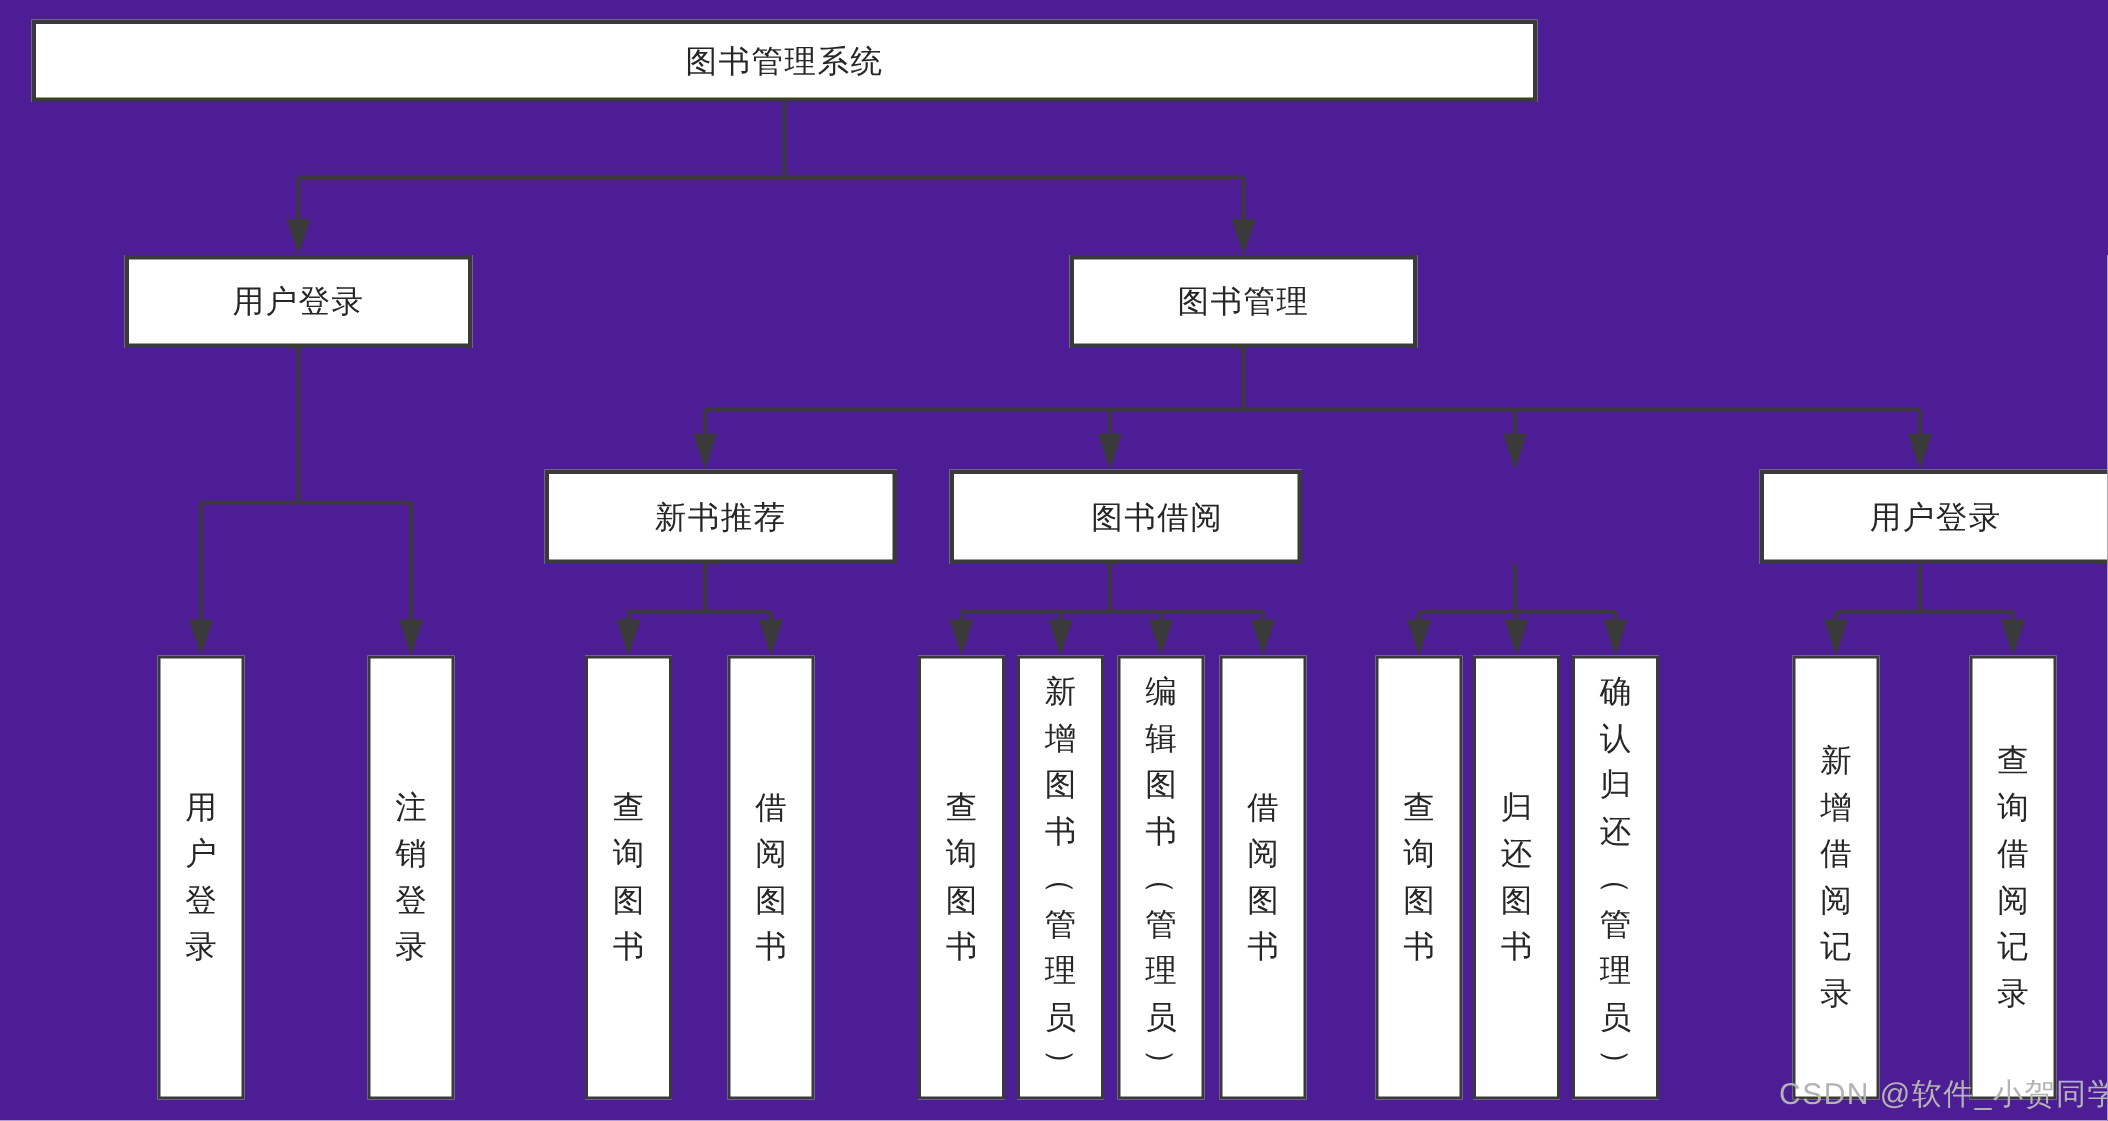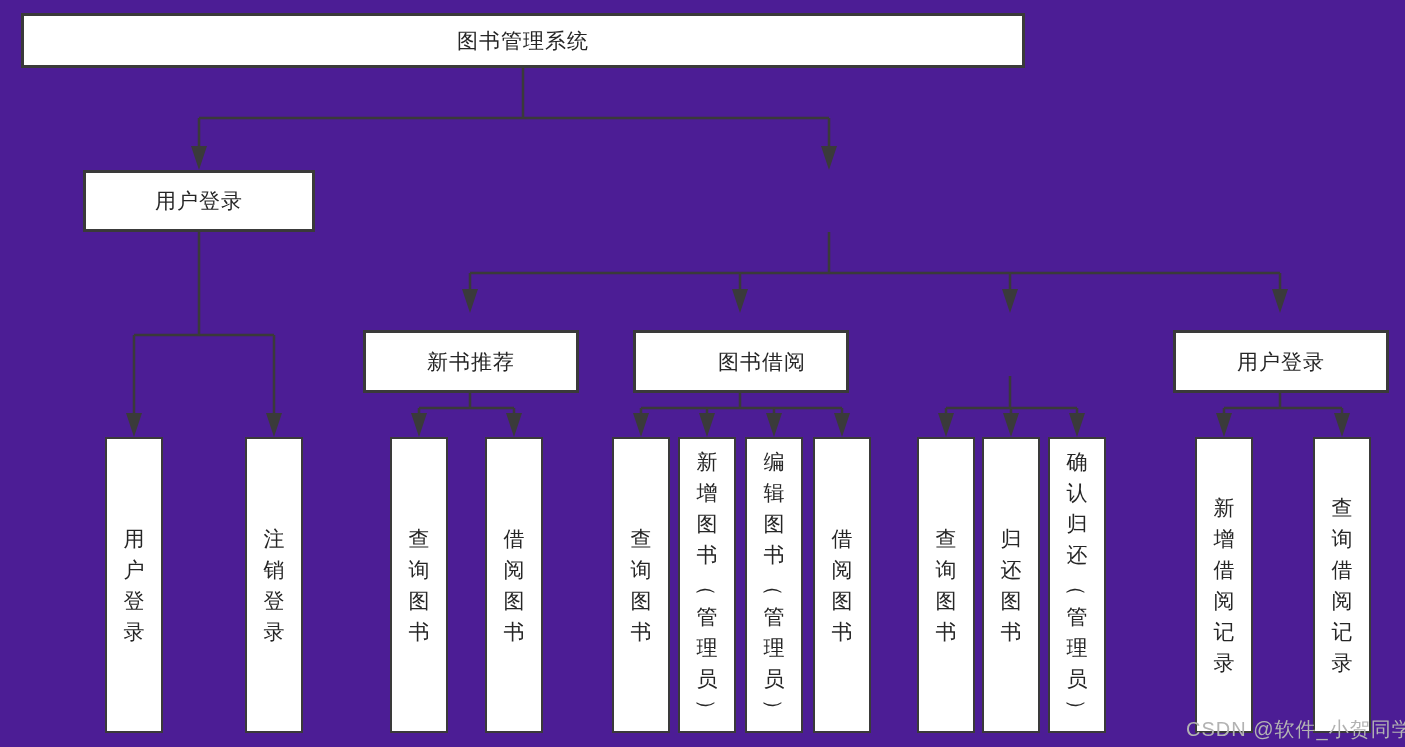--- a/index.html
+++ b/index.html
@@ -25,21 +25,21 @@
     align-items: center;
     justify-content: center;
     font-size: 21px;
     color: #262626;
     letter-spacing: 1px;
     z-index: 2;
   }
   .root  { left: 21px;  top: 13px;  width: 1004px; height: 55px; }
   .l1a   { left: 83px;  top: 170px; width: 232px;  height: 62px; }
   .l1b   { left: 713px; top: 170px; width: 232px;  height: 62px; }
-  .l2    { top: 330px;  width: 216px; height: 63px; }
+  .l2    { top: 313px;  width: 235px; height: 63px; }
   .l2a   { left: 363px; }
   .l2b   { left: 633px; padding-left: 42px; }
   .l2c   { left: 903px; }
   .l2d   { left: 1173px; }
   .leaf {
     top: 437px;
     width: 58px;
     height: 296px;
     border-width: 2px;
     flex-direction: column;
@@ -98,20 +98,21 @@
       <polygon points="1003,413 1019,413 1011,437"></polygon>
       <polygon points="1069,413 1085,413 1077,437"></polygon>
       <polygon points="1216,413 1232,413 1224,437"></polygon>
       <polygon points="1334,413 1350,413 1342,437"></polygon>
     </g>
   </svg>
 
   <div class="box root" style="border-color: rgb(58, 58, 58); color: rgb(38, 38, 38);">图书管理系统</div>
 
   <div class="box l1a" style="border-color: rgb(58, 58, 58); color: rgb(38, 38, 38);">用户登录</div>
+  <div class="box l1b" style="border-color: rgb(58, 58, 58); color: rgb(38, 38, 38);">图书管理</div>
 
   <div class="box l2 l2a" style="border-color: rgb(58, 58, 58); color: rgb(38, 38, 38);">新书推荐</div>
   <div class="box l2 l2b" style="border-color: rgb(58, 58, 58); color: rgb(38, 38, 38);">图书借阅</div>
   <div class="box l2 l2d" style="border-color: rgb(58, 58, 58); color: rgb(38, 38, 38);">用户登录</div>
 
   <div class="box leaf vtext" style="left: 105px; border-color: rgb(58, 58, 58); color: rgb(38, 38, 38);">
       <div class="vch">用</div>
       <div class="vch">户</div>
       <div class="vch">登</div>
       <div class="vch">录</div>

